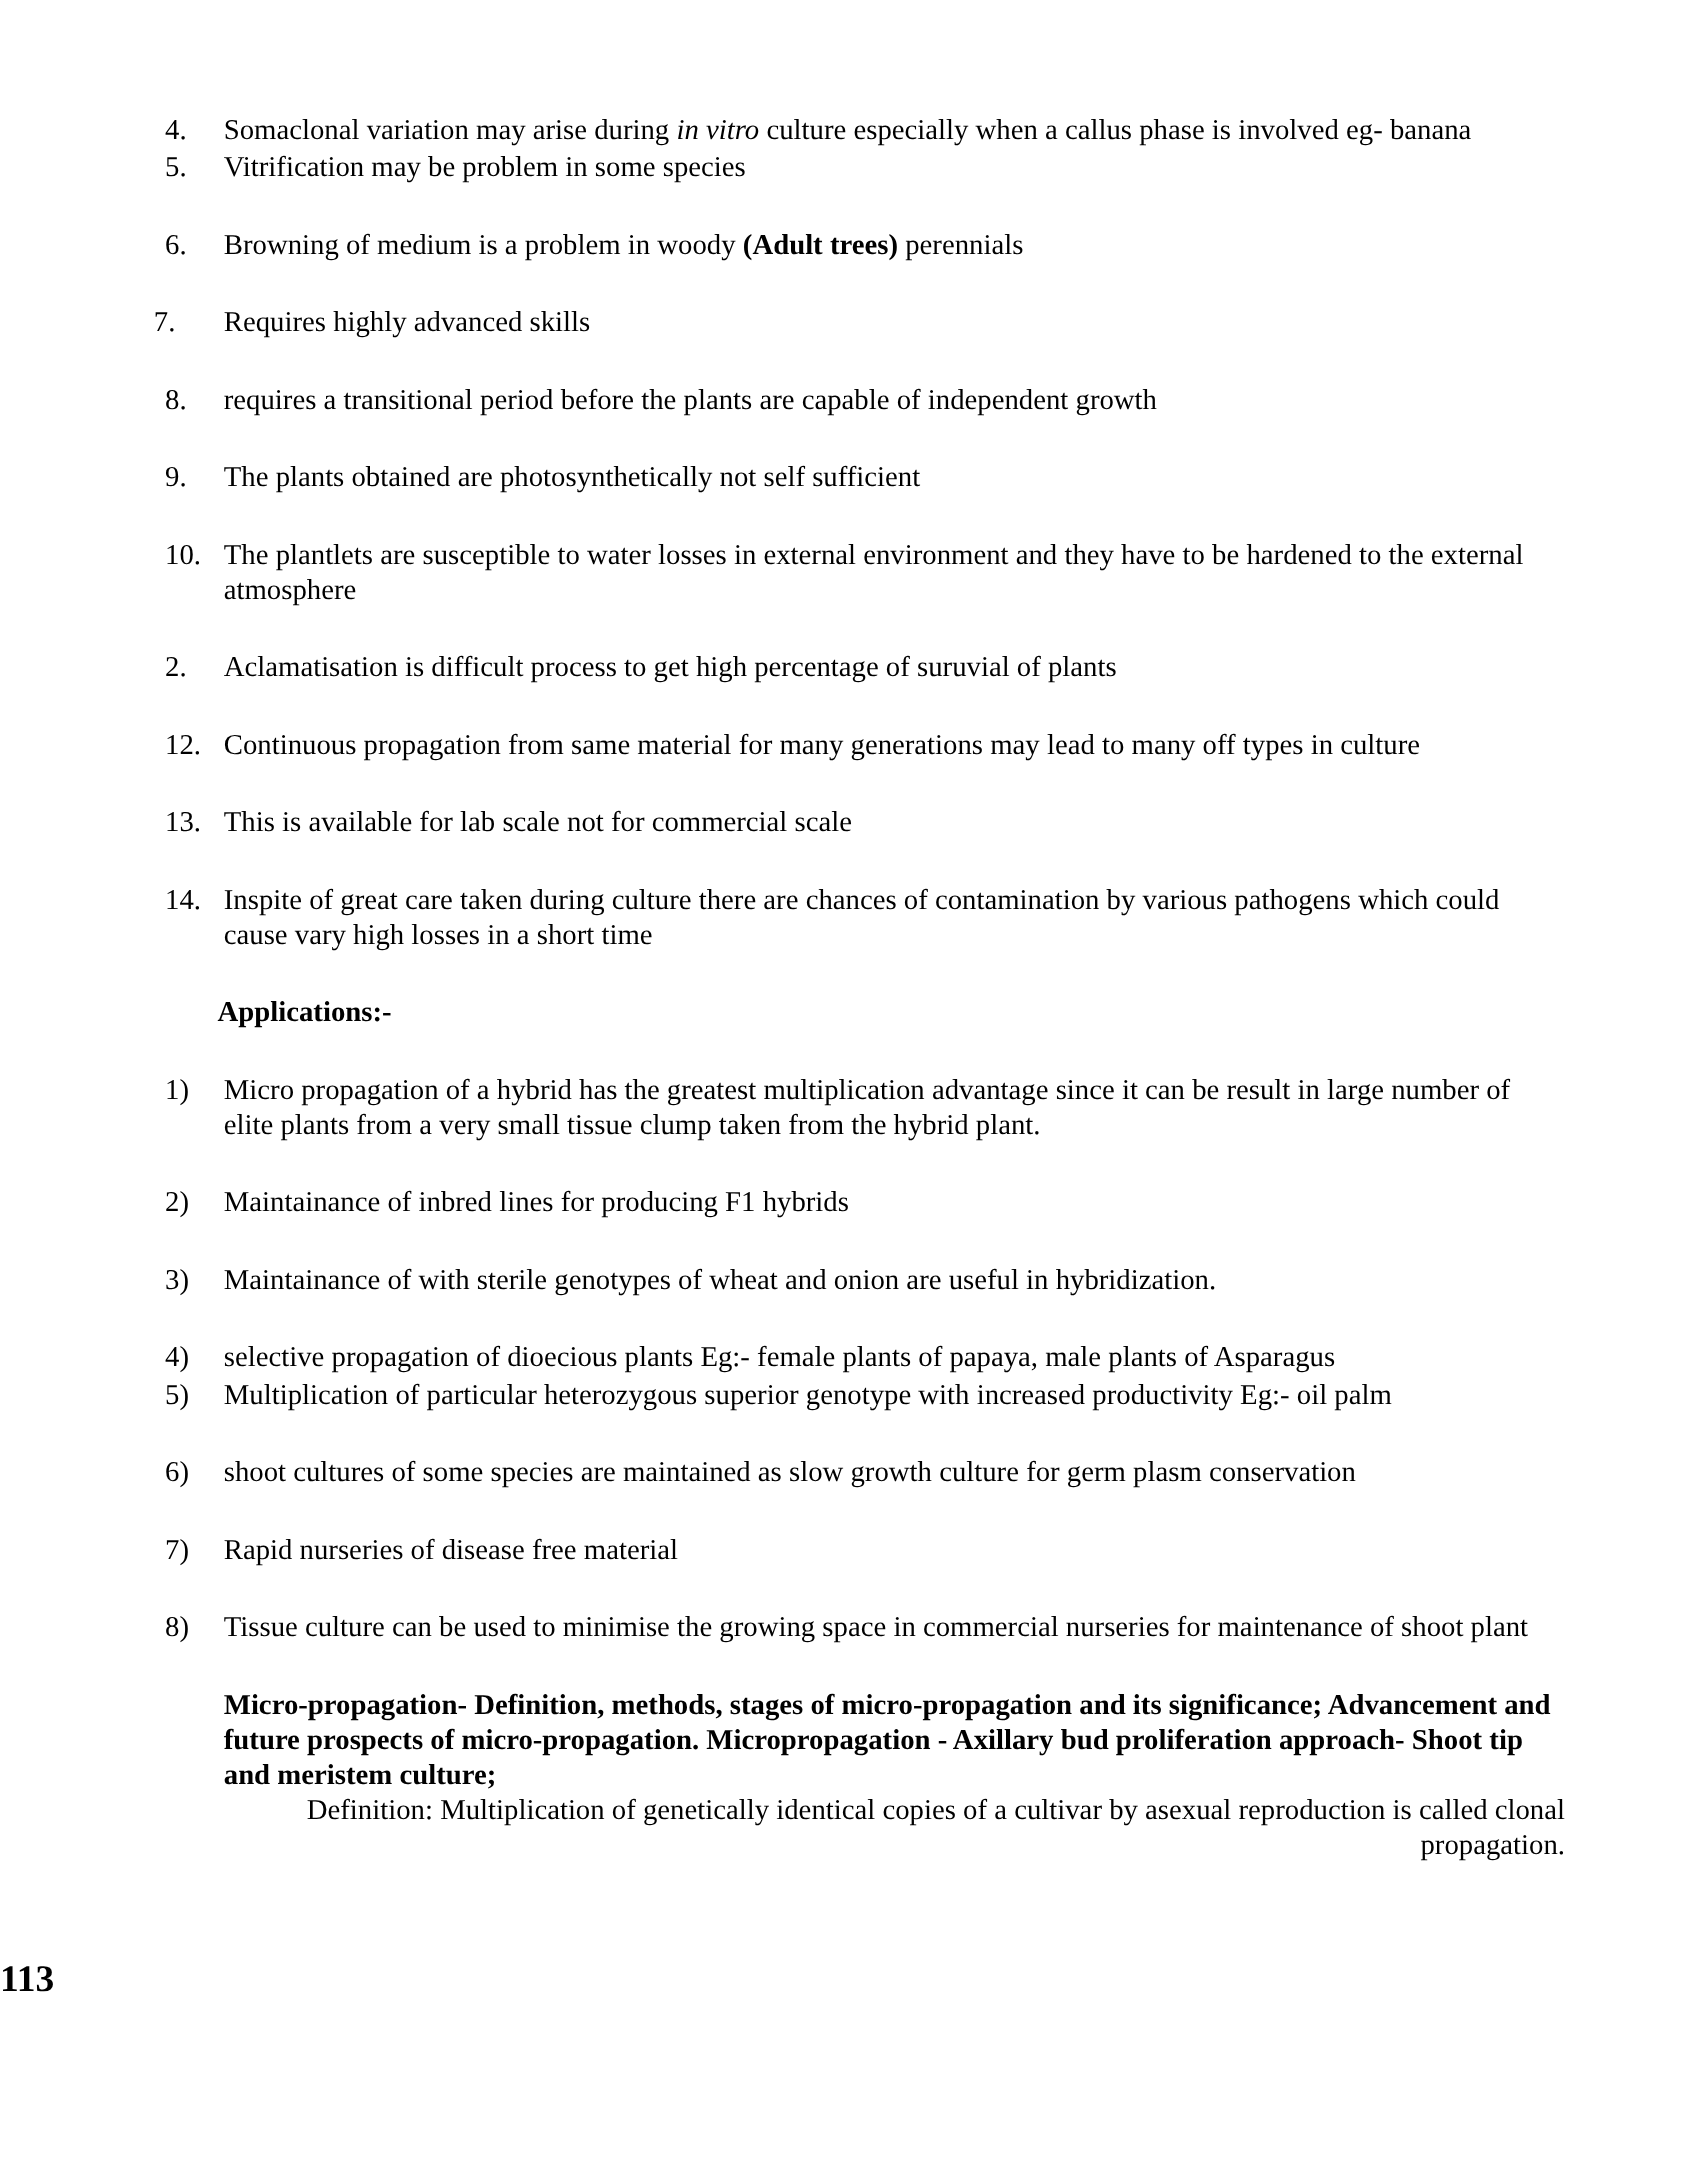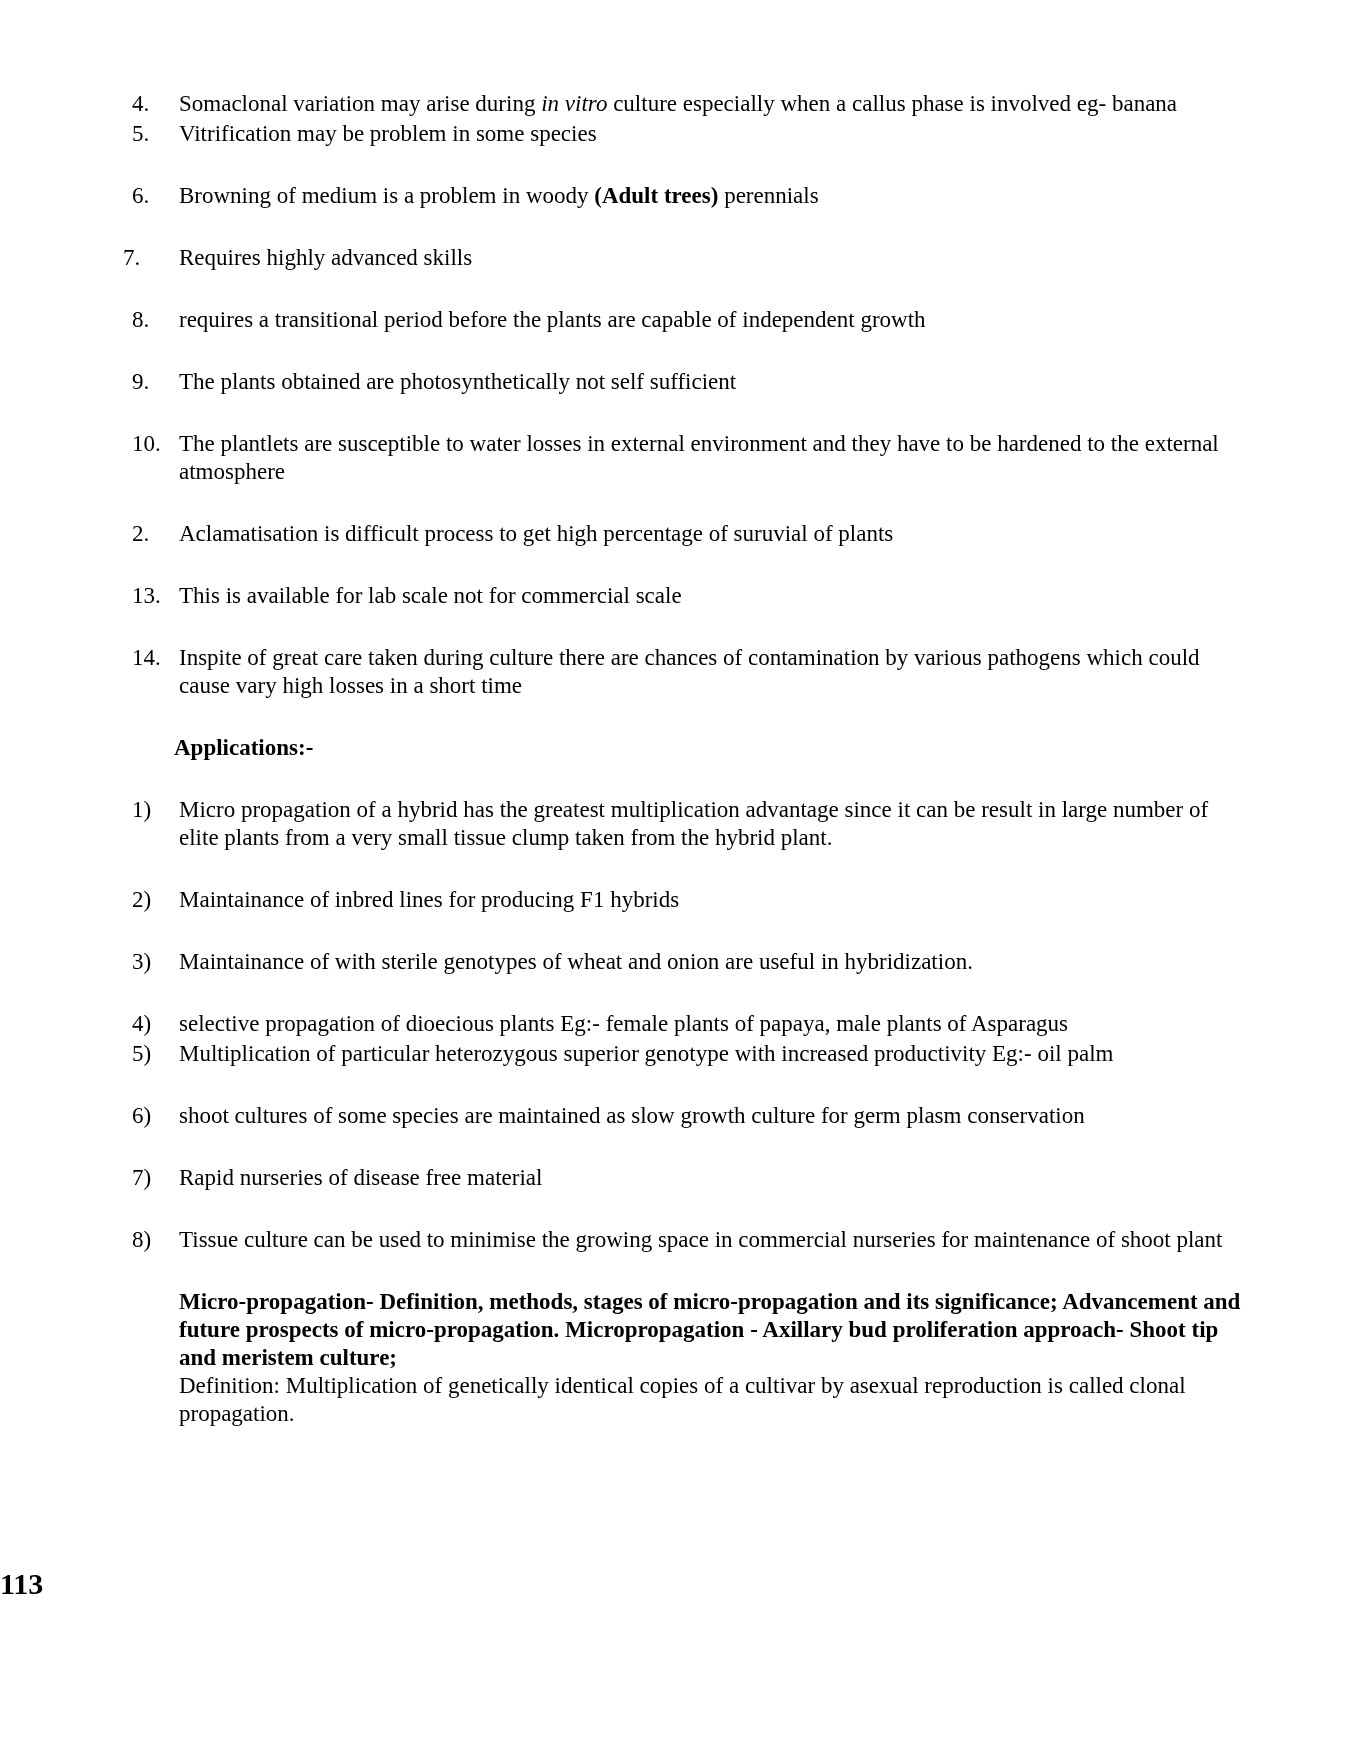--- a/index.html
+++ b/index.html
@@ -51,20 +51,21 @@
   .section-heading {
     font-weight: bold;
     margin: 0 0 34px 42px;
   }
   .bold-par {
     font-weight: bold;
     margin: 0 0 0 47px;
   }
   .def-par {
     margin: 0 0 0 47px;
+    text-align: right;
   }
   .page-number {
     position: absolute;
     left: 0;
     top: 1568px;
     width: 100%;
     font-weight: bold;
     font-size: 30px;
     line-height: 32px;
   }
@@ -100,20 +101,24 @@
           <span class="num">9.</span>
           <span class="txt">The plants obtained are photosynthetically not self sufficient</span>
         </div>
         <div class="item">
           <span class="num">10.</span>
           <span class="txt">The plantlets are susceptible to water losses in external environment and they have to be hardened to the external atmosphere</span>
         </div>
         <div class="item">
           <span class="num">2.</span>
           <span class="txt">Aclamatisation is difficult process to get high percentage of suruvial of plants</span>
+        </div>
+        <div class="item">
+          <span class="num">12.</span>
+          <span class="txt">Continuous propagation from same material for many generations may lead to many off types in culture</span>
         </div>
         <div class="item">
           <span class="num">13.</span>
           <span class="txt">This is available for lab scale not for commercial scale</span>
         </div>
         <div class="item">
           <span class="num">14.</span>
           <span class="txt">Inspite of great care taken during culture there are chances of contamination by various pathogens which could cause vary high losses in a short time</span>
         </div>
       </div>

